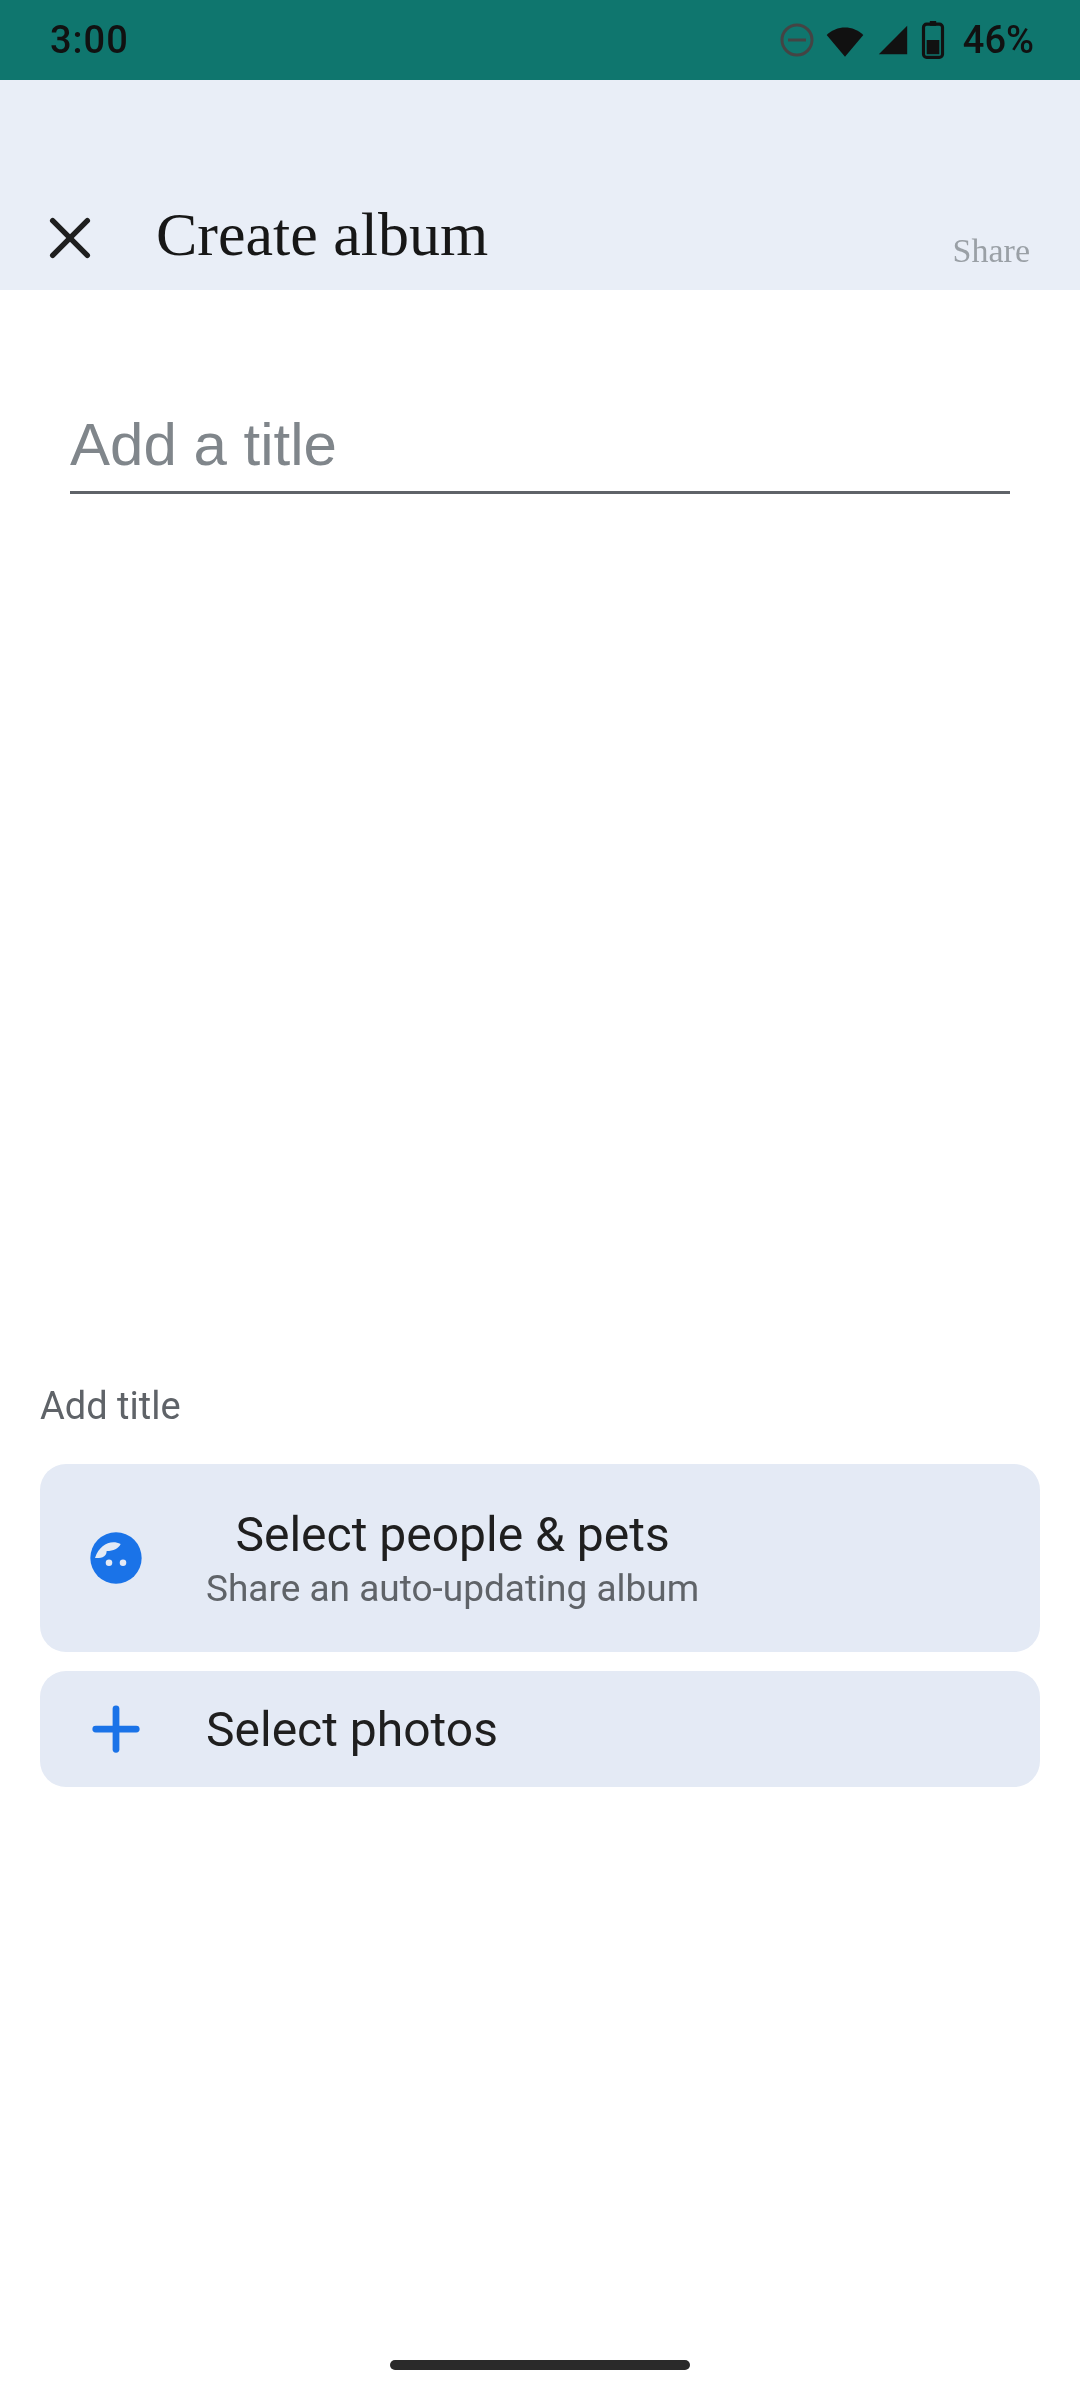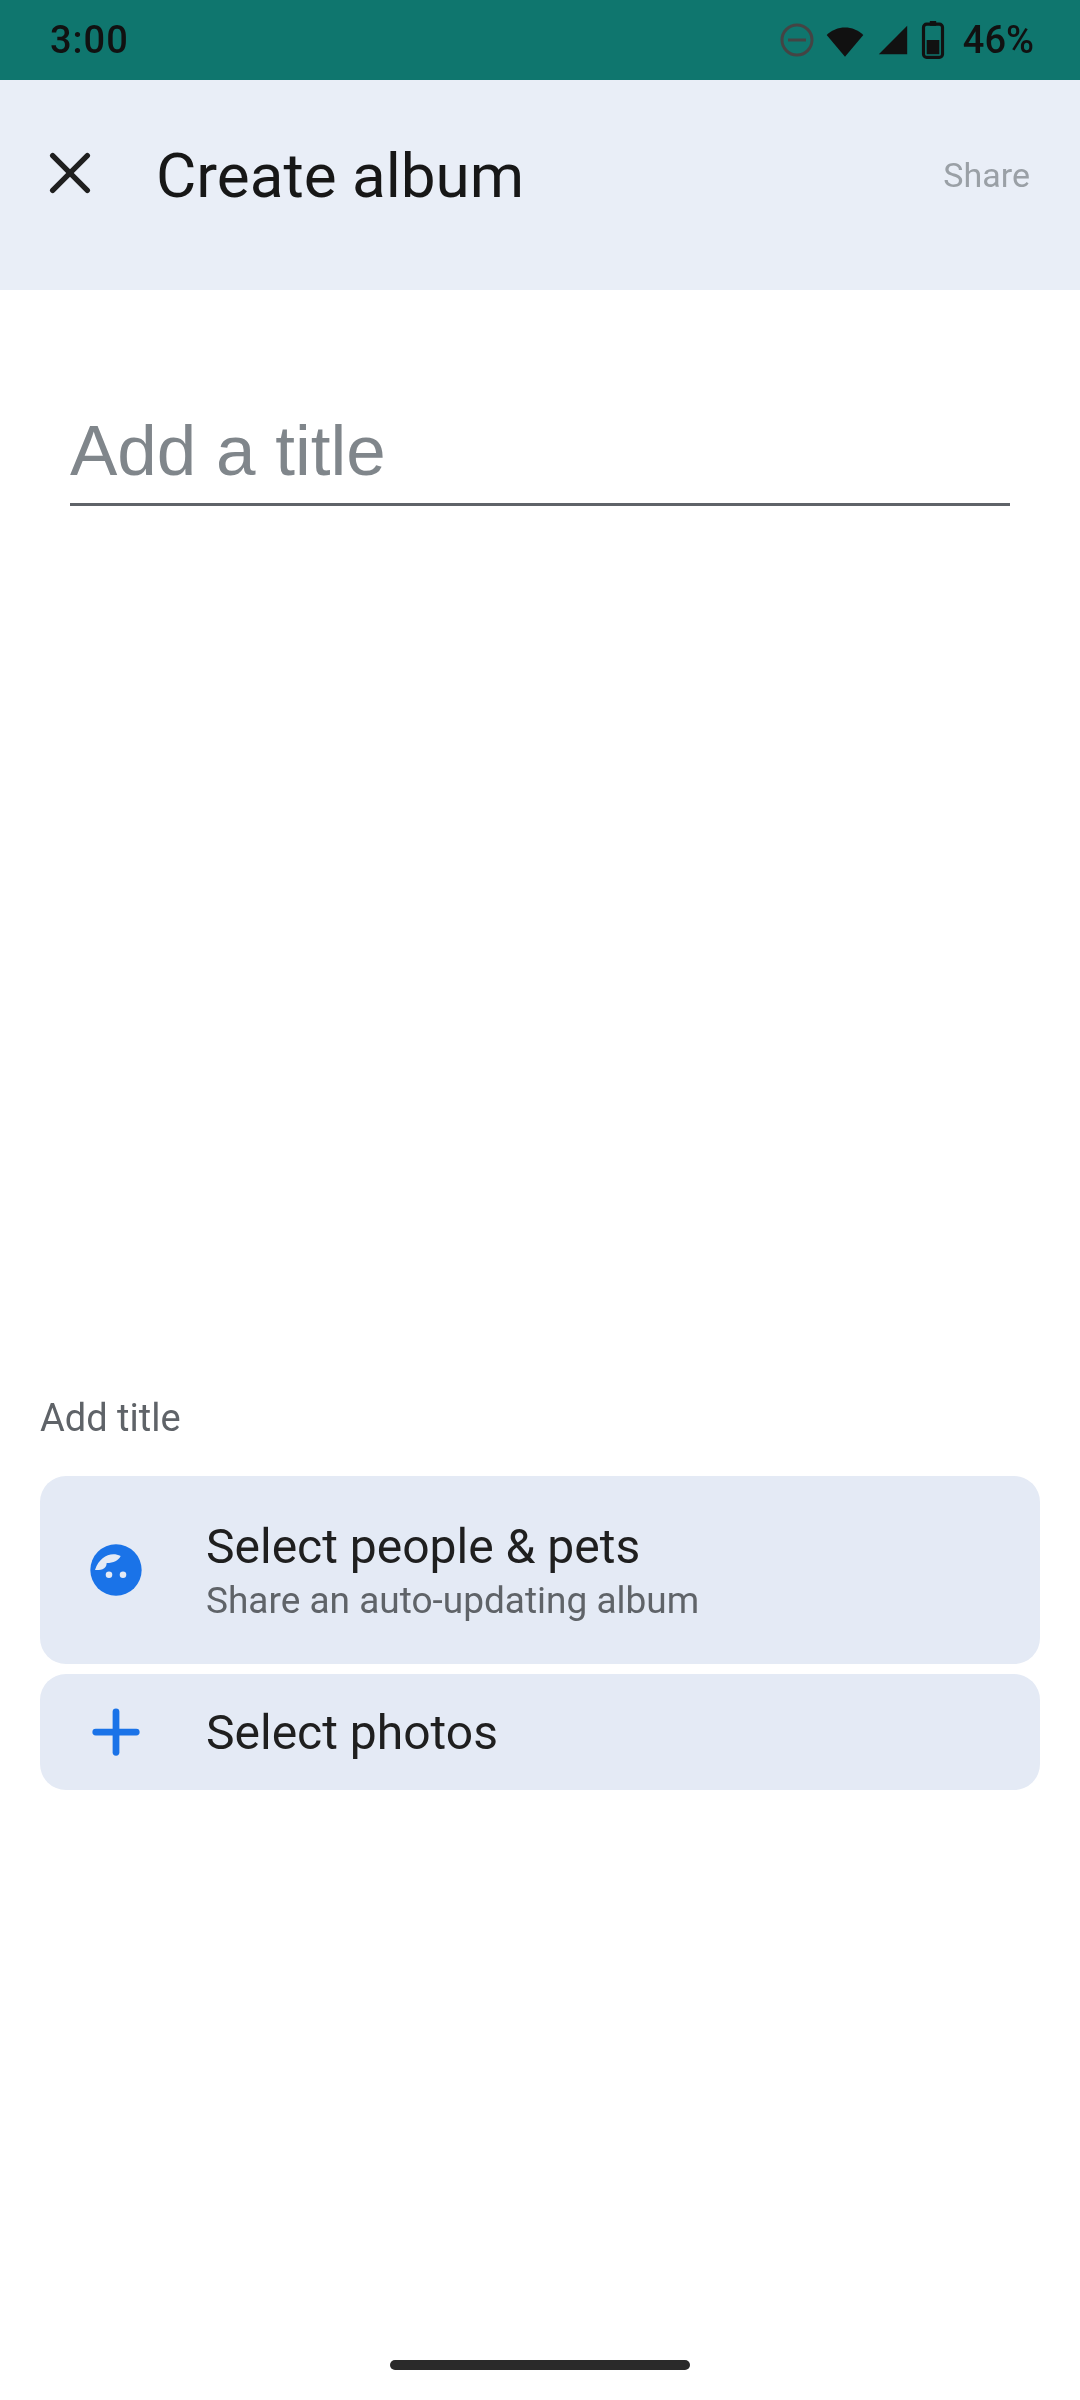--- a/index.html
+++ b/index.html
@@ -18,22 +18,23 @@
   }
   .status-left { letter-spacing: 1px; }
   .status-right { display: flex; align-items: center; gap: 10px; }
   .status-right svg { display: block; }
   .battery-text { margin-left: 8px; font-size: 38px; }
 
   .app-bar {
     height: 210px;
     background: #e9eef7;
     display: flex;
-    align-items: center;
+    align-items: flex-end;
     padding: 0 40px 20px 40px;
+    font-family: Liberation Serif, serif;
   }
   .app-bar .close-btn {
     width: 60px; height: 60px;
     display: flex; align-items: center; justify-content: center;
     margin-right: 56px;
   }
   .app-bar .title {
     flex: 1;
     font-size: 62px;
     font-weight: 400;
@@ -53,44 +54,45 @@
 
   .title-input-wrap {
     border-bottom: 3px solid #5f6368;
     padding-bottom: 12px;
     margin-bottom: 20px;
   }
   .title-input {
     width: 100%;
     border: none;
     outline: none;
-    font-size: 71px;
+    font-size: 60px;
     font-weight: 400;
     color: #202124;
     background: transparent;
   }
   .title-input::placeholder { color: #80868b; }
 
   .spacer { height: 870px; }
 
   .section-label {
     font-size: 38px;
     color: #5f6368;
     margin-left: -30px;
     margin-bottom: 36px;
   }
 
   .option-card {
     background: #e4eaf5;
     border-radius: 26px;
-    margin: 0 -30px 10px -30px;
+    margin: 0 -30px 19px -30px;
     padding: 42px 46px;
     display: flex;
     align-items: center;
     gap: 60px;
+    text-align: center;
   }
   .option-card .icon-slot {
     width: 60px; height: 60px;
     display: flex; align-items: center; justify-content: center;
     flex-shrink: 0;
   }
   .option-card .texts { display: flex; flex-direction: column; gap: 4px; }
   .option-title { font-size: 48px; color: #1f1f1f; font-weight: 400; }
   .option-sub { font-size: 37px; color: #5f6368; }
 

